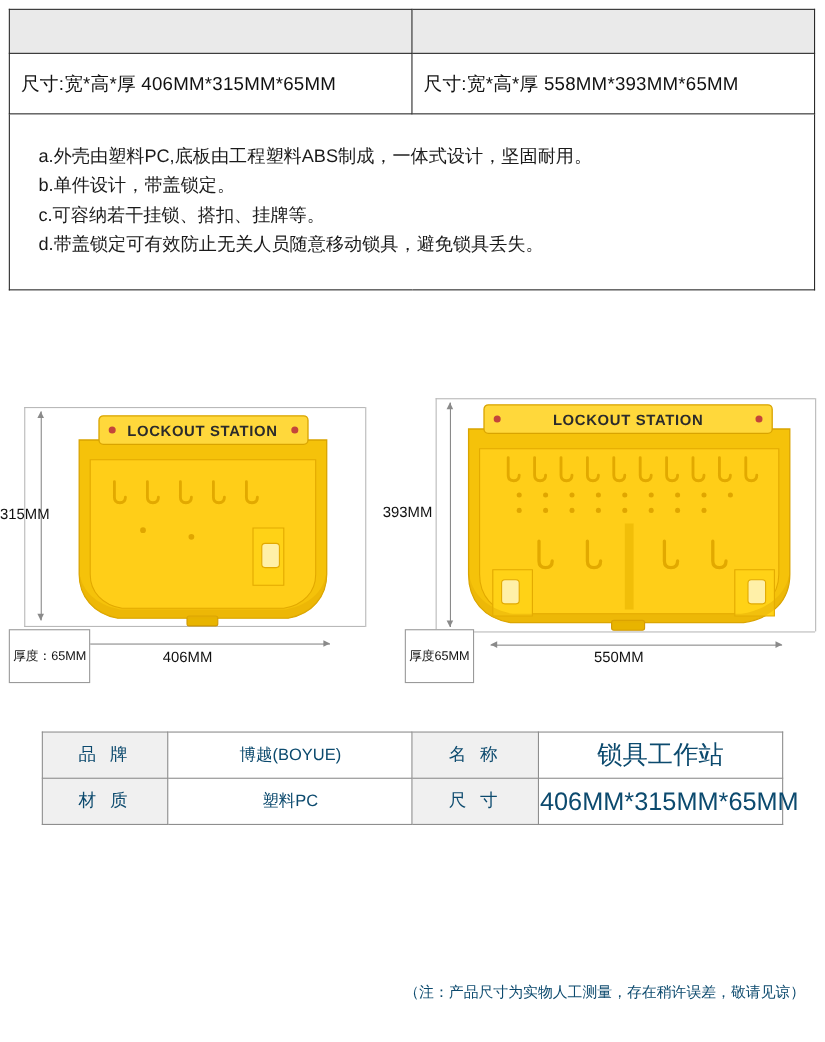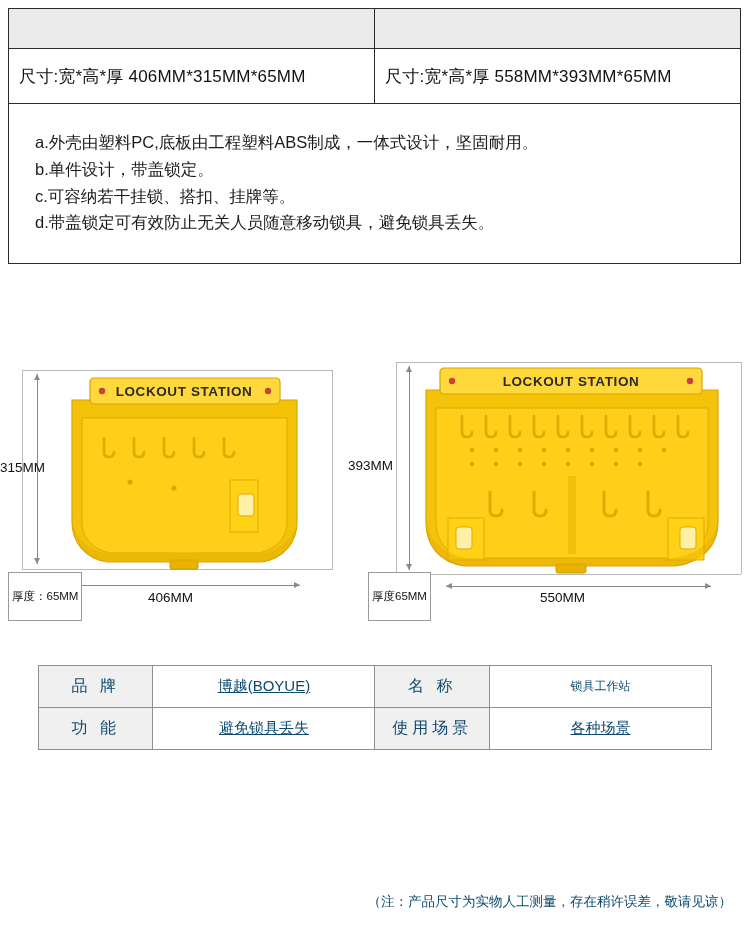--- a/index.html
+++ b/index.html
@@ -121,22 +121,22 @@
     text-align: center;
     font-size: 16px;
     color: #0c4a6e;
   }
   .spec-table td.k {
     background: #f0f0f0;
     letter-spacing: 4px;
     font-size: 16px;
   }
   .spec-table td.v { background: #ffffff; }
-  .spec-table td.v.small { font-size: 15px; text-decoration: underline; }
-  .spec-table td.v.big { font-size: 12px; }
+  .spec-table td.v.small { font-size: 15px; }
+  .spec-table td.v.big { font-size: 23px; }
 
   .footnote {
     position: absolute;
     right: 18px; top: 893px;
     font-size: 13.5px;
     color: #0c4a6e;
   }
 </style>
 </head>
 <body>
@@ -301,23 +301,23 @@
         <col style="width:33%">
     </colgroup>
     <tbody>
       <tr>
         <td class="k">品 牌</td>
         <td class="v small">博越(BOYUE)</td>
         <td class="k">名 称</td>
         <td class="v big">锁具工作站</td>
       </tr>
       <tr>
-        <td class="k">功 能</td>
-        <td class="v small">避免锁具丢失</td>
-        <td class="k">使用场景</td>
-        <td class="v small">各种场景</td>
+        <td class="k">材 质</td>
+        <td class="v small">塑料PC</td>
+        <td class="k">尺 寸</td>
+        <td class="v big">406MM*315MM*65MM</td>
       </tr>
     </tbody>
   </table>
 
   <div class="footnote">（注：产品尺寸为实物人工测量，存在稍许误差，敬请见谅）</div>
 
 </div>
 
 </body></html>

